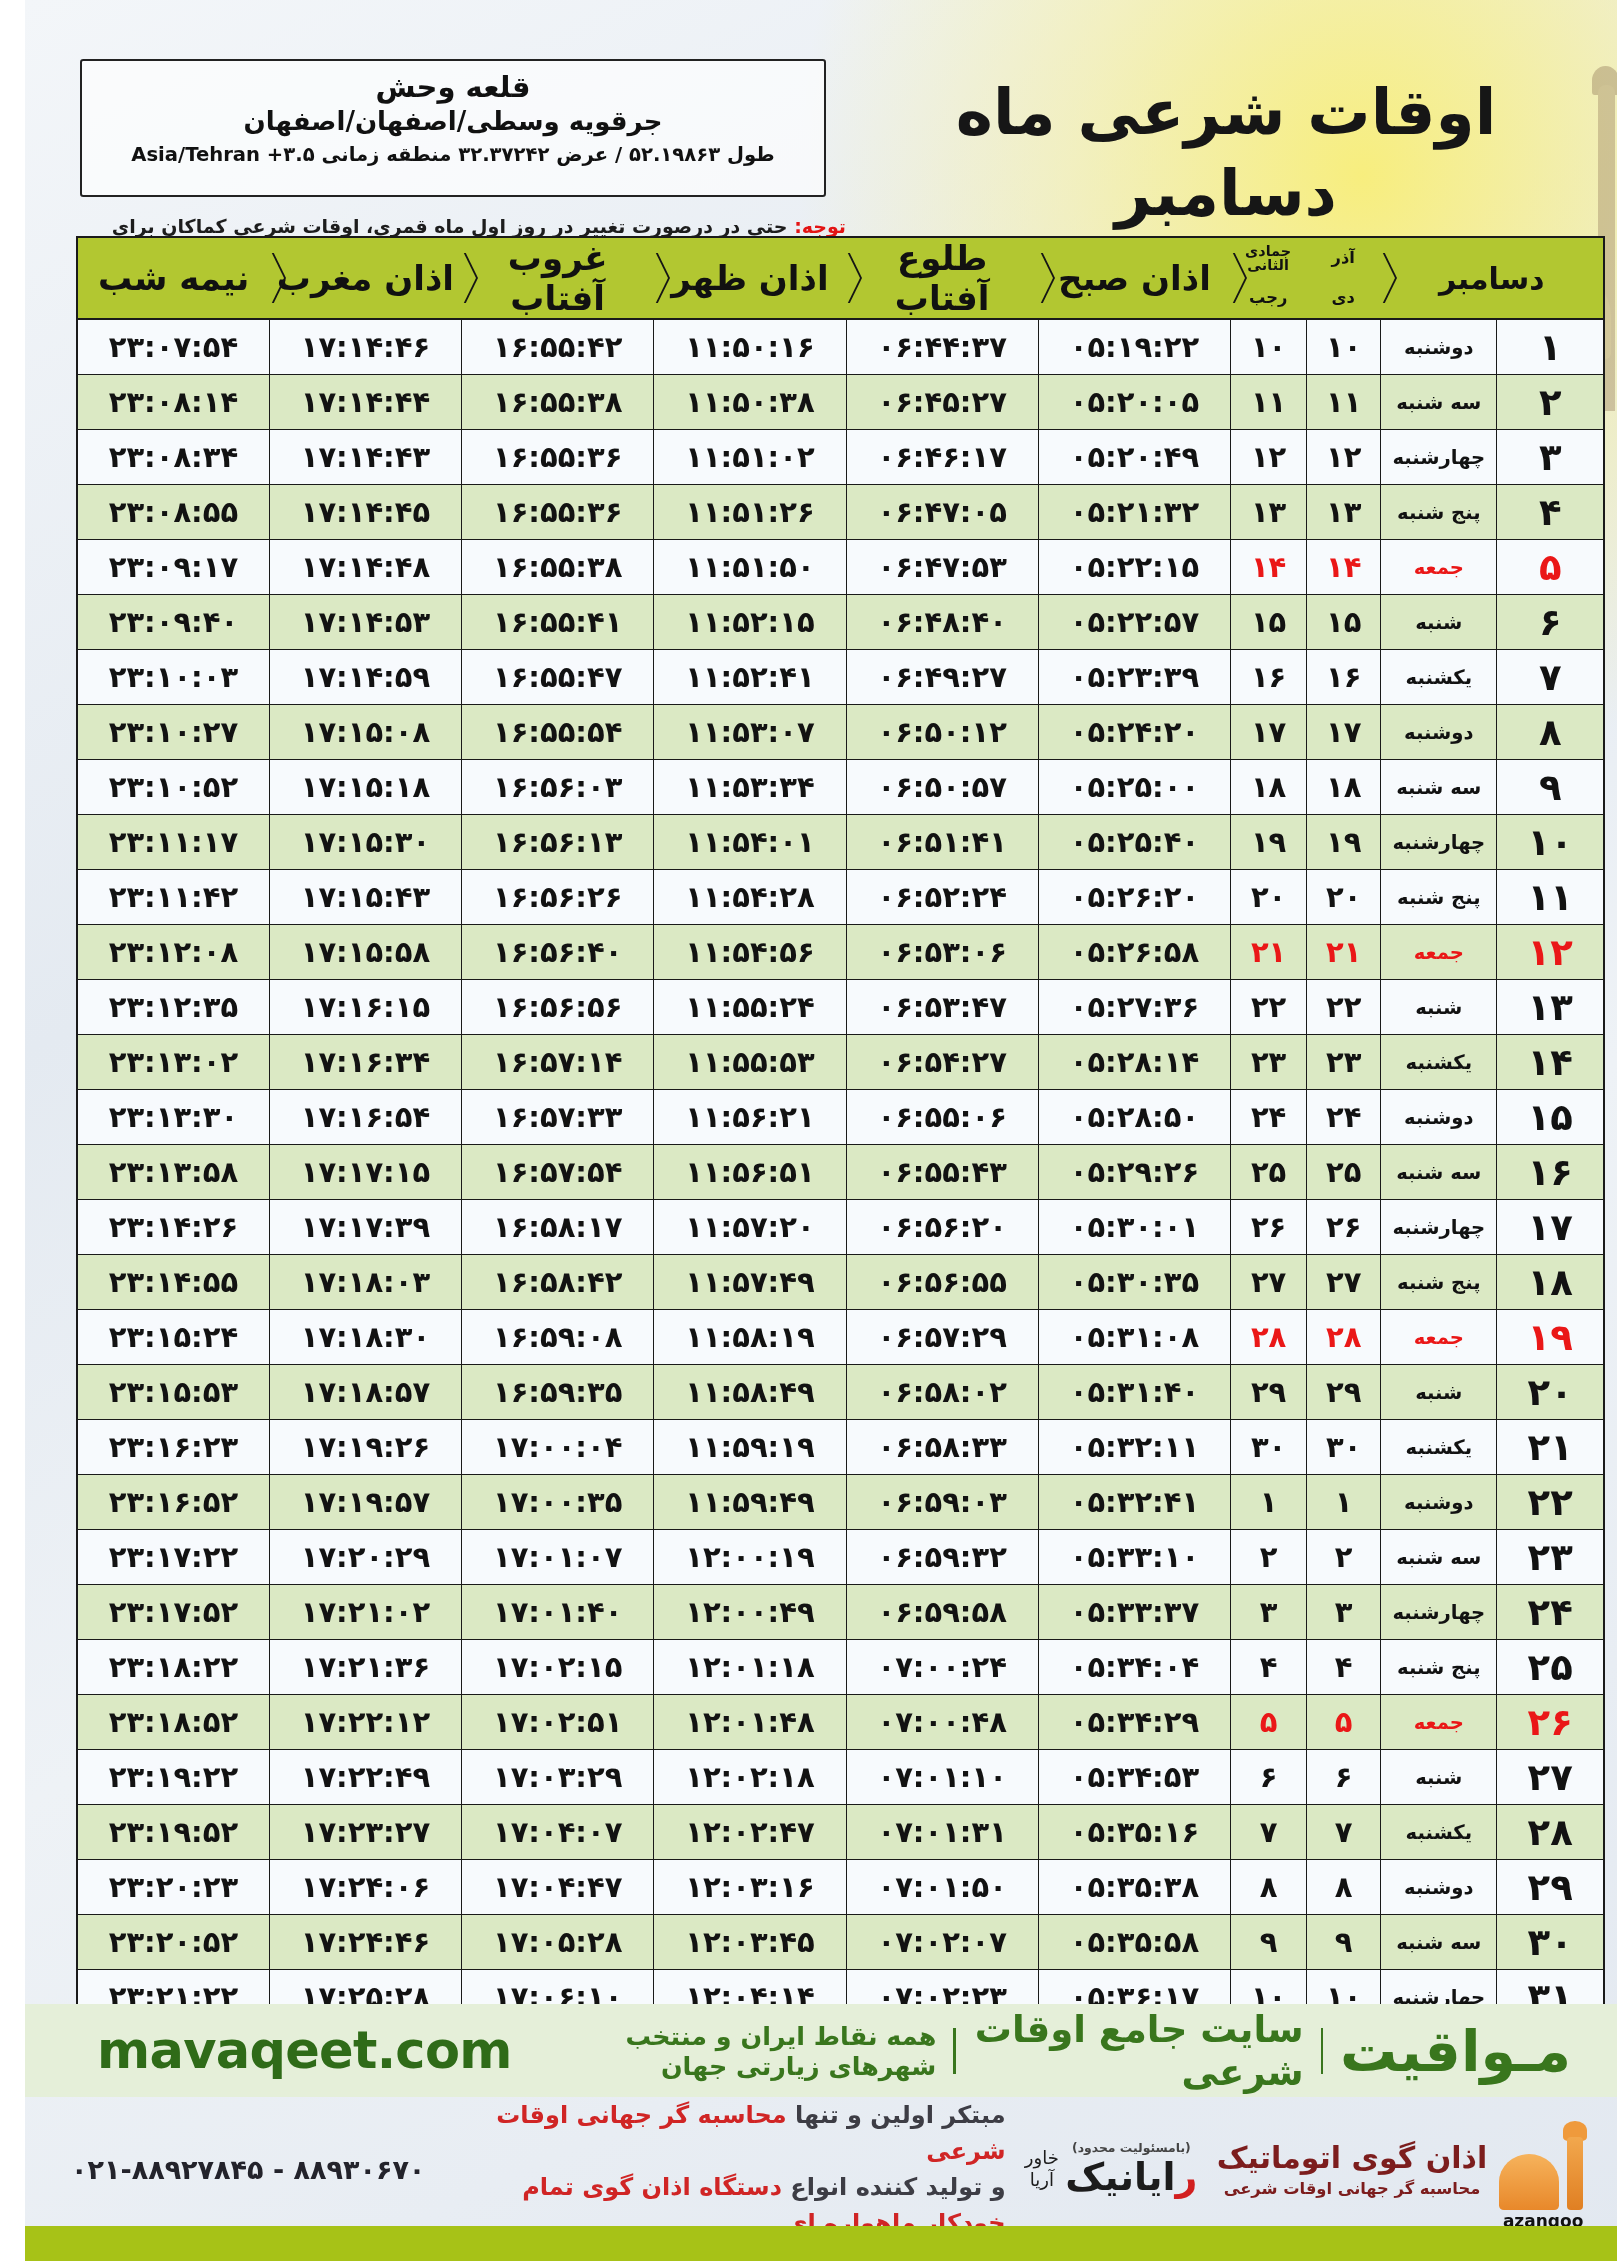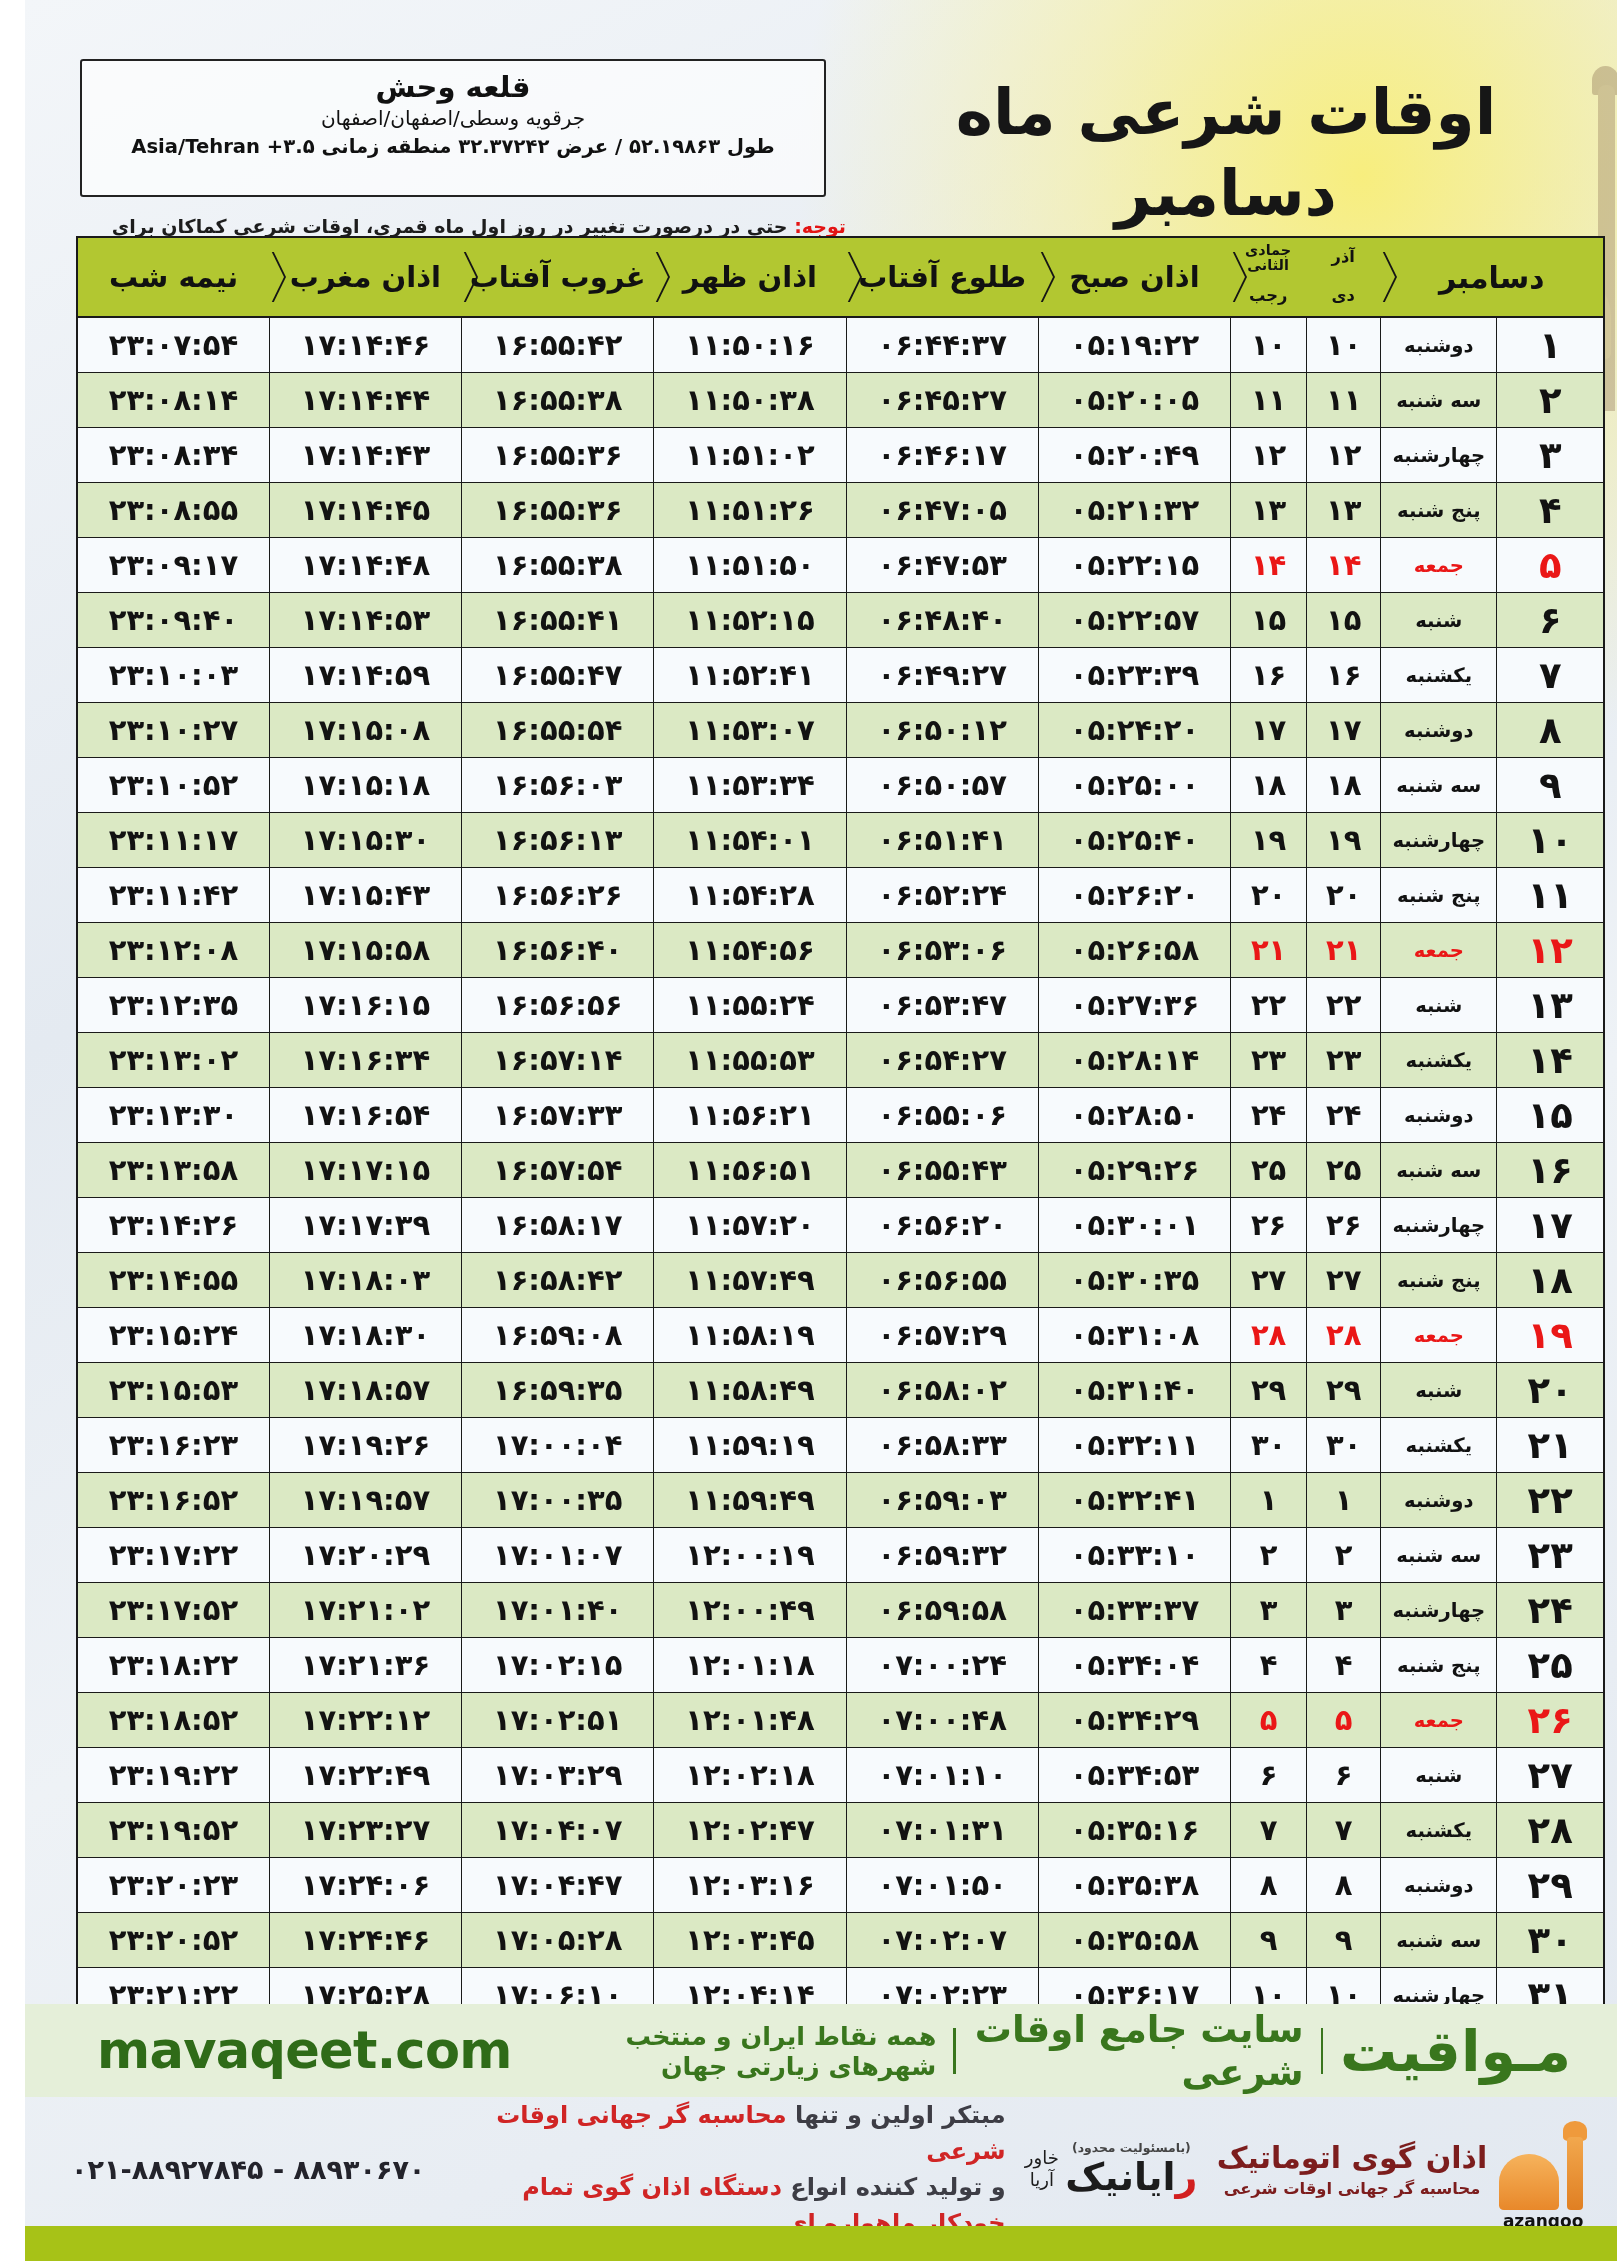--- a/index.html
+++ b/index.html
@@ -10,40 +10,40 @@
     background:radial-gradient(ellipse at 60% 30%,rgba(248,238,120,.95) 0%,rgba(248,240,150,.55) 35%,rgba(248,240,150,0) 68%);}
   .mosque{position:absolute;left:1514px;top:59px;width:98px;height:365px;opacity:.33;}
   .mosque .minaret{position:absolute;left:59px;top:26px;width:17px;height:326px;background:#8a6b4e;border-radius:7.8px 7.8px 0 0;}
   .mosque .cap{position:absolute;left:53px;top:6.5px;width:27px;height:29px;background:#7d5f44;border-radius:50% 50% 10% 10%;}
   .mosque .dome{position:absolute;left:-6.5px;top:215px;width:78px;height:85px;background:#9b7c55;border-radius:60% 60% 8% 8%;}
 
   
   .info-box{position:absolute;left:55px;top:59px;width:742px;height:134px;background:rgba(255,255,255,.62);
     border:2px solid #222;border-radius:3.3px;text-align:center;color:#111;}
   .info-box .city{font-size:29px;font-weight:800;margin-top:7.8px;line-height:1.25;}
-  .info-box .region{font-size:20px;font-weight:400;line-height:1.3;}
+  .info-box .region{font-size:26px;font-weight:700;line-height:1.3;}
   .info-box .coords{font-size:19.6px;font-weight:700;margin-top:3.9px;}
 
   
   .title-block{position:absolute;left:816px;top:23.5px;width:770px;text-align:center;color:#161616;margin-top:48px;}
   .title-main{font-size:63px;font-weight:800;line-height:1.3;}
   .title-sub{font-size:28px;font-weight:800;margin-top:1.3px;}
   .title-years{font-size:26px;font-weight:600;margin-top:10.4px;}
 
   
   .note-line{position:absolute;left:46px;top:215px;width:775px;font-size:19px;font-weight:700;color:#1d1d1d;text-align:right;}
   .note-line .note-label{color:#e31414;}
 
   
   table.prayer{position:absolute;left:51px;top:236px;width:1529px;border-collapse:collapse;table-layout:fixed;}
   table.prayer,table.prayer td{border:1.3px solid #1a1a1a;}
   table.prayer{border-width:2px;}
   thead th{background:#b2c731;height:78px;border:none;position:relative;color:#111;font-weight:800;padding:0;}
   thead tr{border:2px solid #1a1a1a;}
-  th.h-time{font-size:29px;margin-left:24px;}
+  th.h-time{font-size:34px;margin-left:24px;}
   th.h-december{font-size:30px;}
   .chev{position:absolute;left:6.5px;top:50%;width:18px;height:50px;transform:translateY(-50%);}
   .chev::before{content:'';position:absolute;left:7.8px;top:0;width:2px;height:50%;background:#151515;transform:skewX(26deg);transform-origin:bottom center;}
   .chev::after{content:'';position:absolute;left:7.8px;top:50%;width:2px;height:50%;background:#151515;transform:skewX(-26deg);transform-origin:top center;}
   .cal-grid{display:grid;grid-template-columns:1fr 1fr;grid-template-rows:1fr 1fr;height:100%;align-items:center;}
   .cal-grid span{font-size:16.3px;font-weight:800;line-height:1;padding:1.3px 0;}
   .cal-grid .tl{font-size:14.4px;}
   tbody td{height:54px;text-align:center;vertical-align:middle;color:#121212;background:#f7fafd;padding:0;}
   tbody tr.alt td{background:#dbe9c4;}
   td.c-time{font-size:29px;font-weight:700;letter-spacing:0.7px;}

